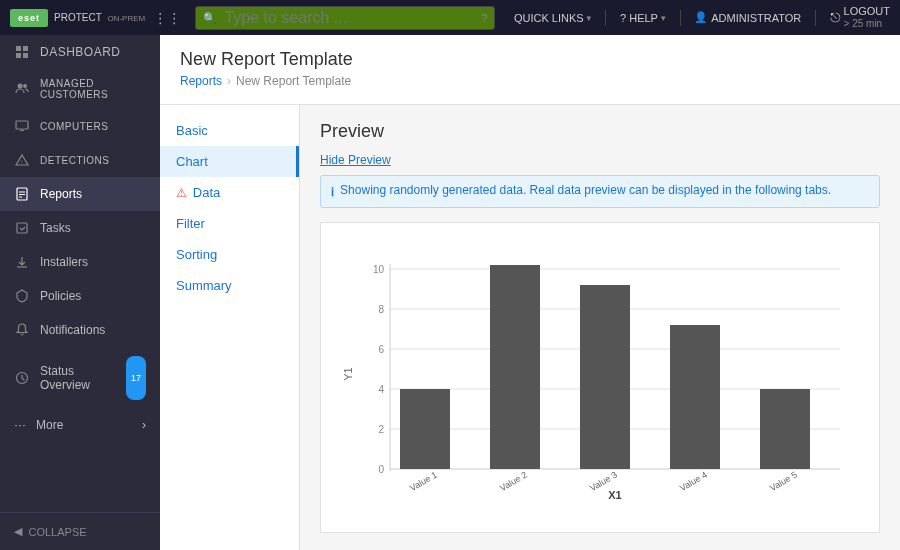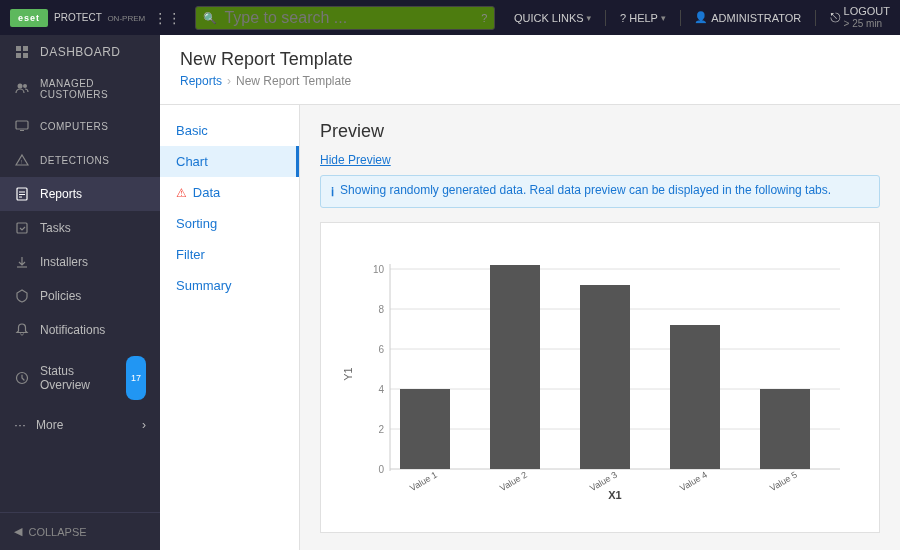--- a/index.html
+++ b/index.html
@@ -238,24 +238,24 @@
           <span>Basic</span>
         </div>
         <div class="left-nav-item active">
           <span>Chart</span>
         </div>
         <div class="left-nav-item">
           <span class="warn-icon">⚠</span>
           <span>Data</span>
         </div>
         <div class="left-nav-item">
+          <span>Filter</span>
+        </div>
+        <div class="left-nav-item">
           <span>Sorting</span>
-        </div>
-        <div class="left-nav-item">
-          <span>Filter</span>
         </div>
         <div class="left-nav-item">
           <span>Summary</span>
         </div>
       </div>
 
       <div class="preview-area">
         <div class="preview-title">Preview</div>
         <a class="hide-preview">Hide Preview</a>
         <div class="info-bar">

